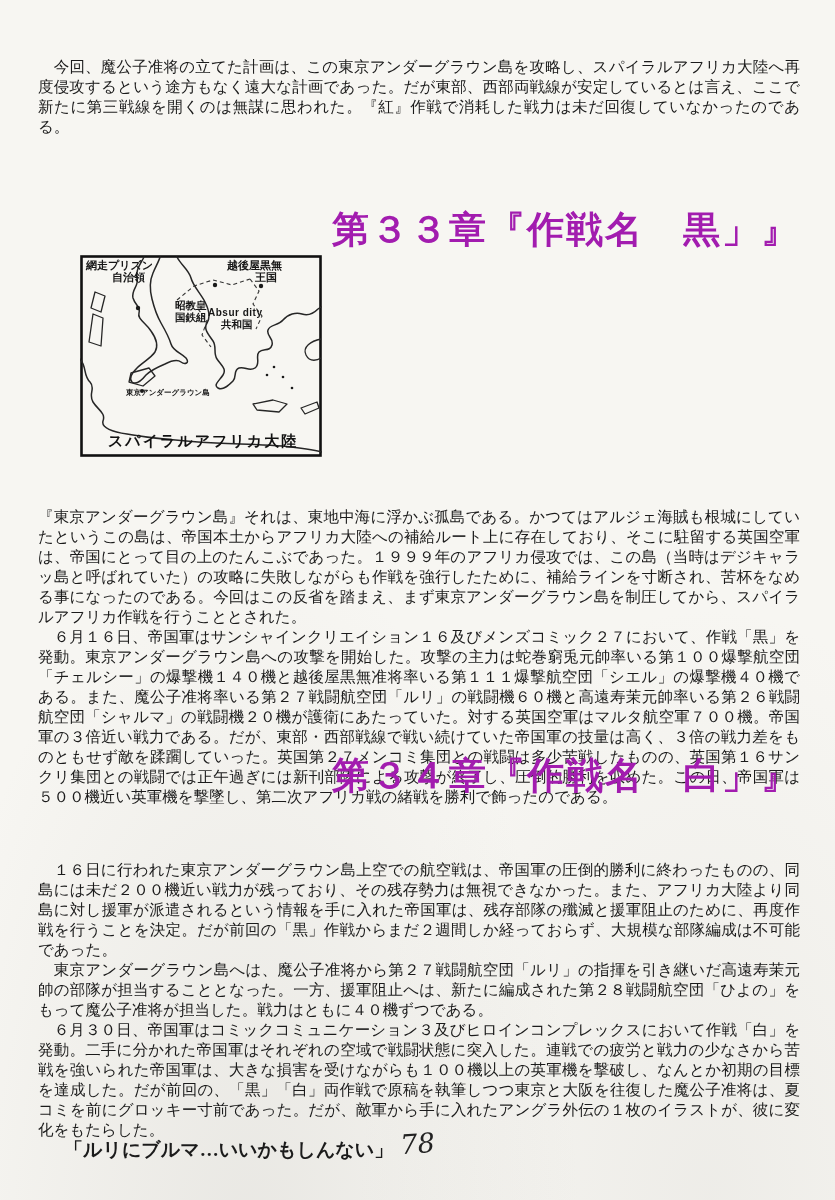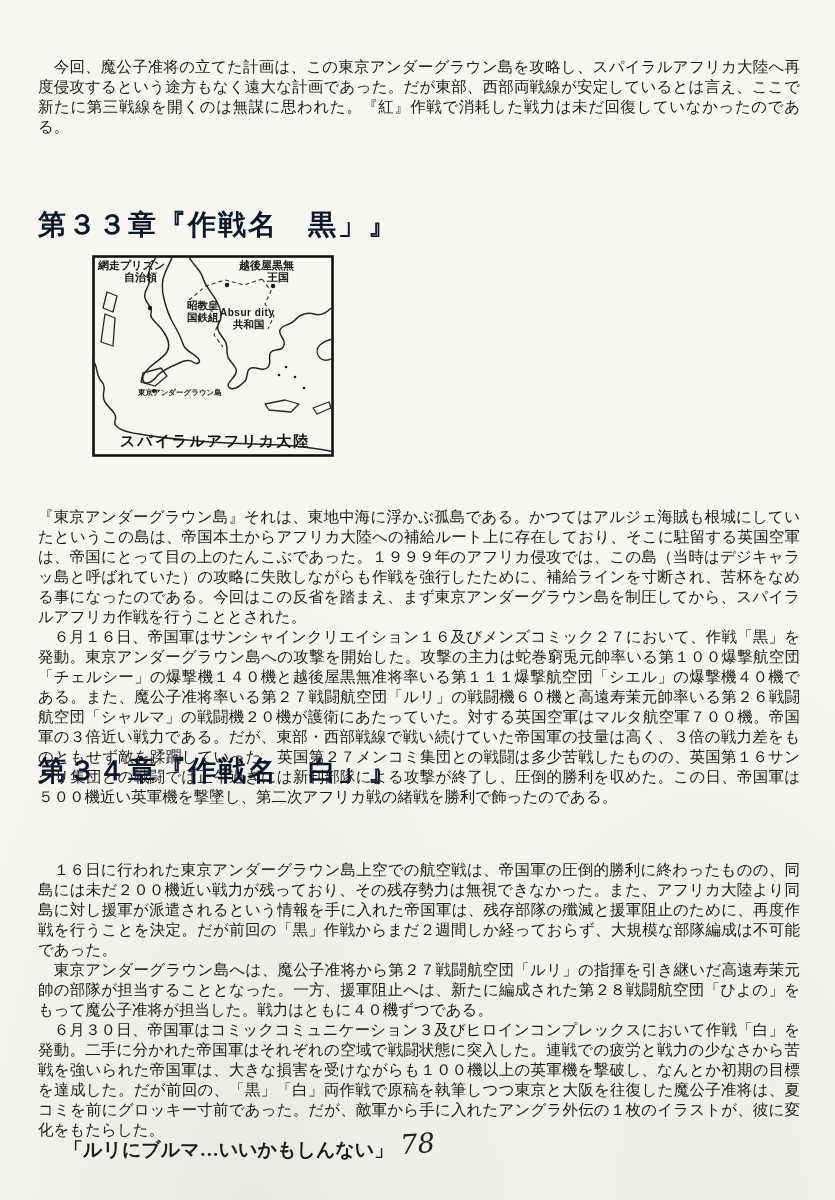--- a/index.html
+++ b/index.html
@@ -9,31 +9,31 @@
       radial-gradient(ellipse at 30% 105%, rgba(190,188,182,.25), rgba(0,0,0,0) 40%),
       radial-gradient(ellipse at 85% 100%, rgba(200,198,192,.2), rgba(0,0,0,0) 35%),
       #f7f6f2;
     font-family:"Liberation Serif","DejaVu Serif",serif;
     color:#1b1b1b;
   }
   .block{position:absolute;left:38px;width:762px;}
   .body-text{font-size:15.5px;line-height:20px;text-align:justify;word-break:break-all;}
   .body-text p{margin:0;}
   .chapter-heading{
-    font-size:28px;font-weight:700;letter-spacing:2px;line-height:1.2;
-    color:#0f172a;white-space:nowrap;
+    font-size:37px;font-weight:700;letter-spacing:2px;line-height:1.2;
+    color:#a21caf;white-space:nowrap;text-align:right;
   }
   .quote-line{font-weight:700;font-size:19px;padding-left:26px;margin:8px 0 0 0;}
   .outro{margin-top:12px;}
   .page-number{
     position:absolute;left:0;width:835px;top:1128px;text-align:center;
     font-family:"DejaVu Serif",serif;font-style:italic;font-size:27px;color:#222;
     transform:rotate(-4deg);
   }
-  .map-frame{position:absolute;left:92px;top:255px;width:242px;height:202px;}
+  .map-frame{position:absolute;left:80px;top:255px;width:242px;height:202px;}
   .map-frame svg{display:block;}
   .coast{fill:none;stroke:#262626;stroke-width:1.5;stroke-linejoin:round;stroke-linecap:round;}
   .coast-thin{fill:none;stroke:#262626;stroke-width:1.3;stroke-linejoin:round;}
   .border-dash{fill:none;stroke:#333;stroke-width:1.1;stroke-dasharray:4 3;}
   .city-dot{fill:#1a1a1a;}
   .map-label{font-family:"Liberation Sans","DejaVu Sans",sans-serif;font-weight:700;fill:#161616;}
   .map-label-latin{font-family:"Liberation Sans","DejaVu Sans",sans-serif;font-weight:700;fill:#161616;letter-spacing:.5px;}
   .map-label-big{font-family:"Liberation Serif","DejaVu Serif",serif;font-weight:700;fill:#111;letter-spacing:2px;}
 </style>
 </head>

